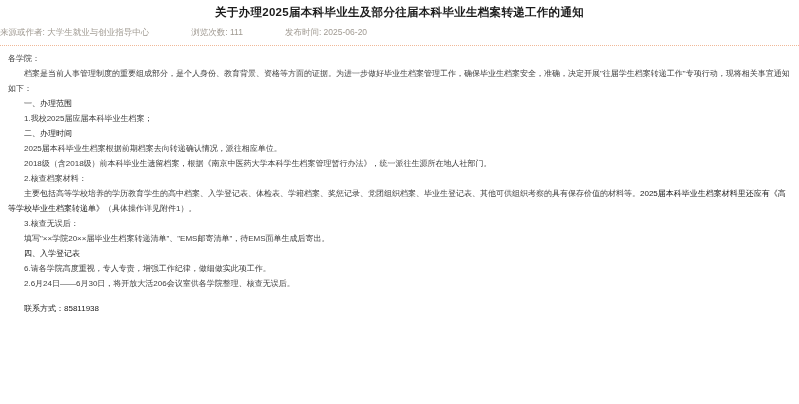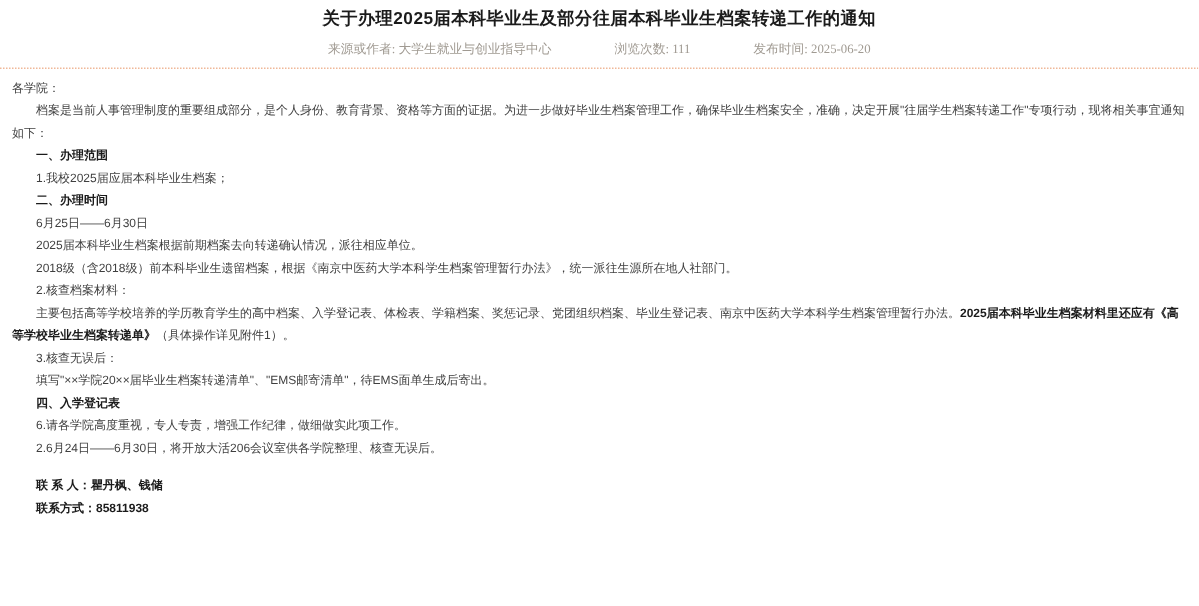--- a/index.html
+++ b/index.html
@@ -16,75 +16,72 @@
   .title {
     margin: 0;
     text-align: center;
     font-size: 11.5px;
     font-weight: bold;
     color: var(--text-strong, #333333);
     letter-spacing: 0.3px;
   }
   .meta-row {
     display: flex;
-    justify-content: center;
+    justify-content: flex-start;
     align-items: center;
     gap: 42px;
     margin-top: 7px;
     padding-bottom: 6px;
     font-size: 8.5px;
     color: var(--meta, #a09a92);
-    font-family: Liberation Serif, serif;
   }
   .divider {
     border: none;
     border-top: 1px dotted var(--accent, #f0b898);
     margin: 0;
   }
   .body {
     padding: 5px 6px 0 8px;
     font-size: 8px;
   }
   .line {
     margin: 0;
     line-height: 15px;
     min-height: 15px;
   }
   .indent { text-indent: 2em; }
   .gap { height: 10px; min-height: 10px; }
-  .b { font-weight: bold; color: var(--text-strong, #1b1b1b); }
+  .b { font-weight: normal; color: var(--text-strong, #1b1b1b); }
 </style>
 </head>
 <body>
 
 <div class="page">
   <div class="header">
     <h1 class="title">关于办理2025届本科毕业生及部分往届本科毕业生档案转递工作的通知</h1>
     <div class="meta-row">
       <span>来源或作者: 大学生就业与创业指导中心</span>
       <span>浏览次数: 111</span>
       <span>发布时间: 2025-06-20</span>
     </div>
   </div>
   <hr class="divider">
   <div class="body">
       <p class="line"><span>各学院：</span></p>
       <p class="line indent"><span>档案是当前人事管理制度的重要组成部分，是个人身份、教育背景、资格等方面的证据。为进一步做好毕业生档案管理工作，确保毕业生档案安全，准确，决定开展"往届学生档案转递工作"专项行动，现将相关事宜通知如下：</span></p>
       <p class="line indent"><span class="b">一、办理范围</span></p>
       <p class="line indent"><span>1.我校2025届应届本科毕业生档案；</span></p>
       <p class="line indent"><span class="b">二、办理时间</span></p>
-      <p class="line indent"><span>6月25日——6月30日</span></p>
       <p class="line indent"><span>2025届本科毕业生档案根据前期档案去向转递确认情况，派往相应单位。</span></p>
       <p class="line indent"><span>2018级（含2018级）前本科毕业生遗留档案，根据《南京中医药大学本科学生档案管理暂行办法》，统一派往生源所在地人社部门。</span></p>
       <p class="line indent"><span>2.核查档案材料：</span></p>
-      <p class="line indent"><span>主要包括高等学校培养的学历教育学生的高中档案、入学登记表、体检表、学籍档案、奖惩记录、党团组织档案、毕业生登记表、南京中医药大学本科学生档案管理暂行办法。</span><span class="b">2025届本科毕业生档案材料里还应有《高等学校毕业生档案转递单》</span><span>（具体操作详见附件1）。</span></p>
+      <p class="line indent"><span>主要包括高等学校培养的学历教育学生的高中档案、入学登记表、体检表、学籍档案、奖惩记录、党团组织档案、毕业生登记表、其他可供组织考察的具有保存价值的材料等。</span><span class="b">2025届本科毕业生档案材料里还应有《高等学校毕业生档案转递单》</span><span>（具体操作详见附件1）。</span></p>
       <p class="line indent"><span>3.核查无误后：</span></p>
       <p class="line indent"><span>填写"××学院20××届毕业生档案转递清单"、"EMS邮寄清单"，待EMS面单生成后寄出。</span></p>
       <p class="line indent"><span class="b">四、入学登记表</span></p>
       <p class="line indent"><span>6.请各学院高度重视，专人专责，增强工作纪律，做细做实此项工作。</span></p>
       <p class="line indent"><span>2.6月24日——6月30日，将开放大活206会议室供各学院整理、核查无误后。</span></p>
       <p class="line gap"></p>
-      <p class="line indent"><span class="b">联 系 人：瞿丹枫、钱储</span></p>
       <p class="line indent"><span class="b">联系方式：85811938</span></p>
       <p class="line gap"></p>
       <p class="line indent"></p>
     </div>
 </div>
 
 </body></html>

